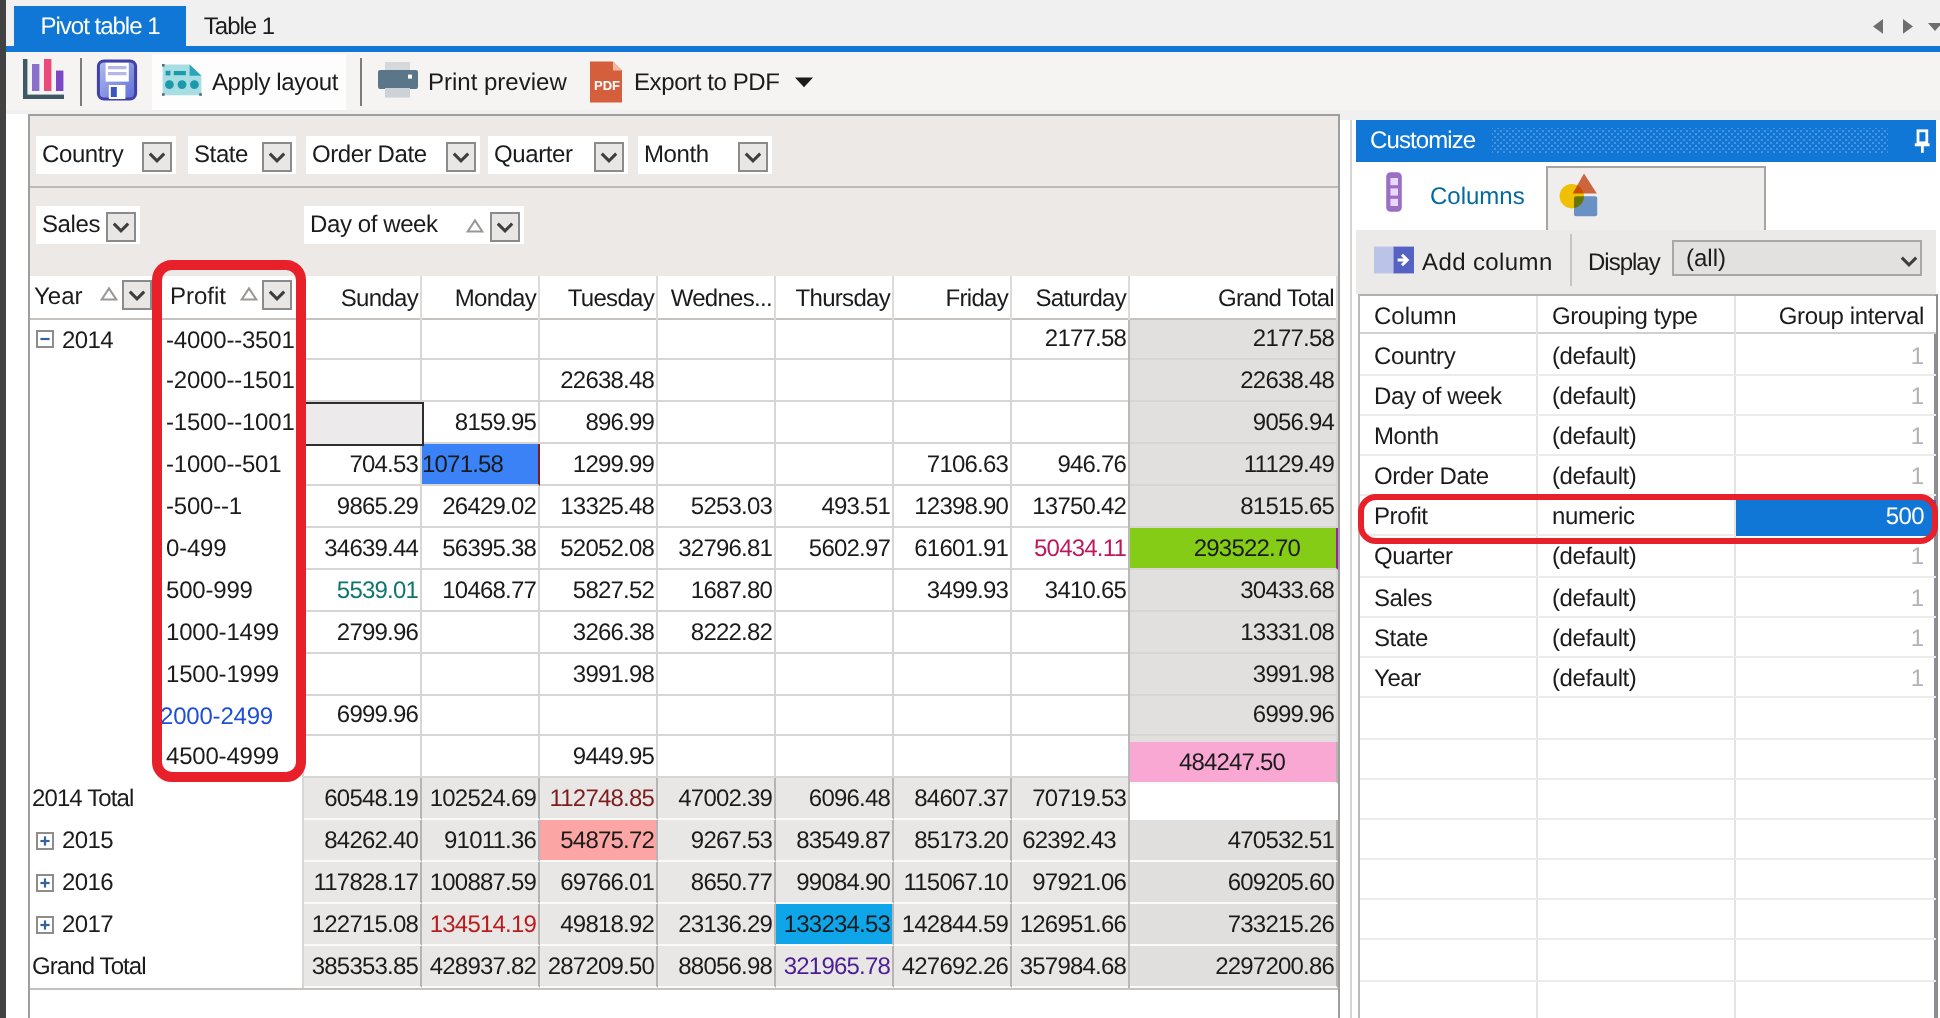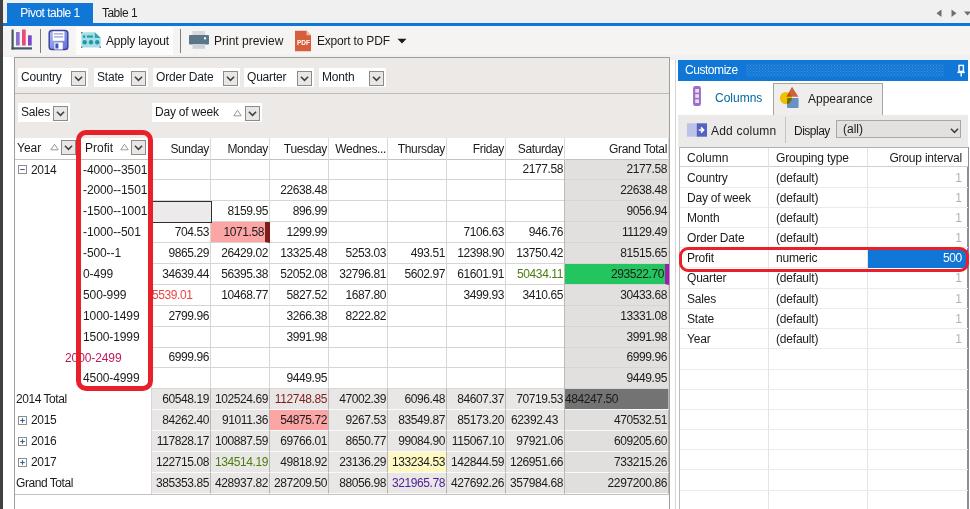--- a/index.html
+++ b/index.html
@@ -167,21 +167,21 @@
 <div class="a" style="left:152px;top:201px;width:59px;height:21px;background:#fff;border-right:1px solid #d8d6d4;border-bottom:1px solid #d8d6d4;color:#1b1b1b;line-height:20px;text-align:right;padding-right:1px;letter-spacing:-0.4px"></div>
 <div class="a" style="left:211px;top:201px;width:59px;height:21px;background:#fff;border-right:1px solid #d8d6d4;border-bottom:1px solid #d8d6d4;color:#1b1b1b;line-height:20px;text-align:right;padding-right:1px;letter-spacing:-0.4px">8159.95</div>
 <div class="a" style="left:270px;top:201px;width:59px;height:21px;background:#fff;border-right:1px solid #d8d6d4;border-bottom:1px solid #d8d6d4;color:#1b1b1b;line-height:20px;text-align:right;padding-right:1px;letter-spacing:-0.4px">896.99</div>
 <div class="a" style="left:329px;top:201px;width:59px;height:21px;background:#fff;border-right:1px solid #d8d6d4;border-bottom:1px solid #d8d6d4;color:#1b1b1b;line-height:20px;text-align:right;padding-right:1px;letter-spacing:-0.4px"></div>
 <div class="a" style="left:388px;top:201px;width:59px;height:21px;background:#fff;border-right:1px solid #d8d6d4;border-bottom:1px solid #d8d6d4;color:#1b1b1b;line-height:20px;text-align:right;padding-right:1px;letter-spacing:-0.4px"></div>
 <div class="a" style="left:447px;top:201px;width:59px;height:21px;background:#fff;border-right:1px solid #d8d6d4;border-bottom:1px solid #d8d6d4;color:#1b1b1b;line-height:20px;text-align:right;padding-right:1px;letter-spacing:-0.4px"></div>
 <div class="a" style="left:506px;top:201px;width:59px;height:21px;background:#fff;border-right:1px solid #d8d6d4;border-bottom:1px solid #d8d6d4;color:#1b1b1b;line-height:20px;text-align:right;padding-right:1px;letter-spacing:-0.4px"></div>
 <div class="a" style="left:565px;top:201px;width:104px;height:21px;background:#e2e0df;border-right:1px solid #d8d6d4;border-bottom:1px solid #d8d6d4;color:#1b1b1b;line-height:20px;text-align:right;padding-right:1px;letter-spacing:-0.4px">9056.94</div>
 <div class="a" style="left:83px;top:201px;width:68px;height:21px;color:#1b1b1b;line-height:21px;letter-spacing:-0.1px">-1500--1001</div>
 <div class="a" style="left:152px;top:222px;width:59px;height:21px;background:#fff;border-right:1px solid #d8d6d4;border-bottom:1px solid #d8d6d4;color:#1b1b1b;line-height:20px;text-align:right;padding-right:1px;letter-spacing:-0.4px">704.53</div>
-<div class="a" style="left:211px;top:222px;width:59px;height:21px;background:#fca5a5;border-right:5px solid #7f1d1d;border-bottom:1px solid #d8d6d4;color:#1b1b1b;line-height:20px;text-align:right;padding-right:1px;letter-spacing:-0.4px">1071.58</div>
+<div class="a" style="left:211px;top:222px;width:59px;height:21px;background:#3b82f6;border-right:1px solid #7f1d1d;border-bottom:1px solid #d8d6d4;color:#1b1b1b;line-height:20px;padding-right:1px;letter-spacing:-0.4px">1071.58</div>
 <div class="a" style="left:270px;top:222px;width:59px;height:21px;background:#fff;border-right:1px solid #d8d6d4;border-bottom:1px solid #d8d6d4;color:#1b1b1b;line-height:20px;text-align:right;padding-right:1px;letter-spacing:-0.4px">1299.99</div>
 <div class="a" style="left:329px;top:222px;width:59px;height:21px;background:#fff;border-right:1px solid #d8d6d4;border-bottom:1px solid #d8d6d4;color:#1b1b1b;line-height:20px;text-align:right;padding-right:1px;letter-spacing:-0.4px"></div>
 <div class="a" style="left:388px;top:222px;width:59px;height:21px;background:#fff;border-right:1px solid #d8d6d4;border-bottom:1px solid #d8d6d4;color:#1b1b1b;line-height:20px;text-align:right;padding-right:1px;letter-spacing:-0.4px"></div>
 <div class="a" style="left:447px;top:222px;width:59px;height:21px;background:#fff;border-right:1px solid #d8d6d4;border-bottom:1px solid #d8d6d4;color:#1b1b1b;line-height:20px;text-align:right;padding-right:1px;letter-spacing:-0.4px">7106.63</div>
 <div class="a" style="left:506px;top:222px;width:59px;height:21px;background:#fff;border-right:1px solid #d8d6d4;border-bottom:1px solid #d8d6d4;color:#1b1b1b;line-height:20px;text-align:right;padding-right:1px;letter-spacing:-0.4px">946.76</div>
 <div class="a" style="left:565px;top:222px;width:104px;height:21px;background:#e2e0df;border-right:1px solid #d8d6d4;border-bottom:1px solid #d8d6d4;color:#1b1b1b;line-height:20px;text-align:right;padding-right:1px;letter-spacing:-0.4px">11129.49</div>
 <div class="a" style="left:83px;top:222px;width:68px;height:21px;color:#1b1b1b;line-height:21px;letter-spacing:-0.1px">-1000--501</div>
 <div class="a" style="left:152px;top:243px;width:59px;height:21px;background:#fff;border-right:1px solid #d8d6d4;border-bottom:1px solid #d8d6d4;color:#1b1b1b;line-height:20px;text-align:right;padding-right:1px;letter-spacing:-0.4px">9865.29</div>
 <div class="a" style="left:211px;top:243px;width:59px;height:21px;background:#fff;border-right:1px solid #d8d6d4;border-bottom:1px solid #d8d6d4;color:#1b1b1b;line-height:20px;text-align:right;padding-right:1px;letter-spacing:-0.4px">26429.02</div>
 <div class="a" style="left:270px;top:243px;width:59px;height:21px;background:#fff;border-right:1px solid #d8d6d4;border-bottom:1px solid #d8d6d4;color:#1b1b1b;line-height:20px;text-align:right;padding-right:1px;letter-spacing:-0.4px">13325.48</div>
@@ -190,24 +190,24 @@
 <div class="a" style="left:447px;top:243px;width:59px;height:21px;background:#fff;border-right:1px solid #d8d6d4;border-bottom:1px solid #d8d6d4;color:#1b1b1b;line-height:20px;text-align:right;padding-right:1px;letter-spacing:-0.4px">12398.90</div>
 <div class="a" style="left:506px;top:243px;width:59px;height:21px;background:#fff;border-right:1px solid #d8d6d4;border-bottom:1px solid #d8d6d4;color:#1b1b1b;line-height:20px;text-align:right;padding-right:1px;letter-spacing:-0.4px">13750.42</div>
 <div class="a" style="left:565px;top:243px;width:104px;height:21px;background:#e2e0df;border-right:1px solid #d8d6d4;border-bottom:1px solid #d8d6d4;color:#1b1b1b;line-height:20px;text-align:right;padding-right:1px;letter-spacing:-0.4px">81515.65</div>
 <div class="a" style="left:83px;top:243px;width:68px;height:21px;color:#1b1b1b;line-height:21px;letter-spacing:-0.1px">-500--1</div>
 <div class="a" style="left:152px;top:264px;width:59px;height:21px;background:#fff;border-right:1px solid #d8d6d4;border-bottom:1px solid #d8d6d4;color:#1b1b1b;line-height:20px;text-align:right;padding-right:1px;letter-spacing:-0.4px">34639.44</div>
 <div class="a" style="left:211px;top:264px;width:59px;height:21px;background:#fff;border-right:1px solid #d8d6d4;border-bottom:1px solid #d8d6d4;color:#1b1b1b;line-height:20px;text-align:right;padding-right:1px;letter-spacing:-0.4px">56395.38</div>
 <div class="a" style="left:270px;top:264px;width:59px;height:21px;background:#fff;border-right:1px solid #d8d6d4;border-bottom:1px solid #d8d6d4;color:#1b1b1b;line-height:20px;text-align:right;padding-right:1px;letter-spacing:-0.4px">52052.08</div>
 <div class="a" style="left:329px;top:264px;width:59px;height:21px;background:#fff;border-right:1px solid #d8d6d4;border-bottom:1px solid #d8d6d4;color:#1b1b1b;line-height:20px;text-align:right;padding-right:1px;letter-spacing:-0.4px">32796.81</div>
 <div class="a" style="left:388px;top:264px;width:59px;height:21px;background:#fff;border-right:1px solid #d8d6d4;border-bottom:1px solid #d8d6d4;color:#1b1b1b;line-height:20px;text-align:right;padding-right:1px;letter-spacing:-0.4px">5602.97</div>
 <div class="a" style="left:447px;top:264px;width:59px;height:21px;background:#fff;border-right:1px solid #d8d6d4;border-bottom:1px solid #d8d6d4;color:#1b1b1b;line-height:20px;text-align:right;padding-right:1px;letter-spacing:-0.4px">61601.91</div>
-<div class="a" style="left:506px;top:264px;width:59px;height:21px;background:#fff;border-right:1px solid #d8d6d4;border-bottom:1px solid #d8d6d4;color:#4d7c0f;line-height:20px;text-align:right;padding-right:1px;letter-spacing:-0.4px">50434.11</div>
-<div class="a" style="left:565px;top:264px;width:104px;height:21px;background:#22c55e;border-right:4px solid #a21caf;border-bottom:1px solid #d8d6d4;color:#1b1b1b;line-height:20px;text-align:right;padding-right:1px;letter-spacing:-0.4px">293522.70</div>
+<div class="a" style="left:506px;top:264px;width:59px;height:21px;background:#fff;border-right:1px solid #d8d6d4;border-bottom:1px solid #d8d6d4;color:#be185d;line-height:20px;text-align:right;padding-right:1px;letter-spacing:-0.4px">50434.11</div>
+<div class="a" style="left:565px;top:264px;width:104px;height:21px;background:#84cc16;border-right:1px solid #a21caf;border-bottom:1px solid #d8d6d4;color:#1b1b1b;line-height:20px;text-align:right;padding-right:18px;letter-spacing:-0.4px">293522.70</div>
 <div class="a" style="left:83px;top:264px;width:68px;height:21px;color:#1b1b1b;line-height:21px;letter-spacing:-0.1px">0-499</div>
-<div class="a" style="left:152px;top:285px;width:59px;height:21px;background:#fff;border-right:1px solid #d8d6d4;border-bottom:1px solid #d8d6d4;color:#ef4444;line-height:20px;text-align:left;padding-right:1px;letter-spacing:-0.4px">5539.01</div>
+<div class="a" style="left:152px;top:285px;width:59px;height:21px;background:#fff;border-right:1px solid #d8d6d4;border-bottom:1px solid #d8d6d4;color:#0f766e;line-height:20px;text-align:right;padding-right:1px;letter-spacing:-0.4px">5539.01</div>
 <div class="a" style="left:211px;top:285px;width:59px;height:21px;background:#fff;border-right:1px solid #d8d6d4;border-bottom:1px solid #d8d6d4;color:#1b1b1b;line-height:20px;text-align:right;padding-right:1px;letter-spacing:-0.4px">10468.77</div>
 <div class="a" style="left:270px;top:285px;width:59px;height:21px;background:#fff;border-right:1px solid #d8d6d4;border-bottom:1px solid #d8d6d4;color:#1b1b1b;line-height:20px;text-align:right;padding-right:1px;letter-spacing:-0.4px">5827.52</div>
 <div class="a" style="left:329px;top:285px;width:59px;height:21px;background:#fff;border-right:1px solid #d8d6d4;border-bottom:1px solid #d8d6d4;color:#1b1b1b;line-height:20px;text-align:right;padding-right:1px;letter-spacing:-0.4px">1687.80</div>
 <div class="a" style="left:388px;top:285px;width:59px;height:21px;background:#fff;border-right:1px solid #d8d6d4;border-bottom:1px solid #d8d6d4;color:#1b1b1b;line-height:20px;text-align:right;padding-right:1px;letter-spacing:-0.4px"></div>
 <div class="a" style="left:447px;top:285px;width:59px;height:21px;background:#fff;border-right:1px solid #d8d6d4;border-bottom:1px solid #d8d6d4;color:#1b1b1b;line-height:20px;text-align:right;padding-right:1px;letter-spacing:-0.4px">3499.93</div>
 <div class="a" style="left:506px;top:285px;width:59px;height:21px;background:#fff;border-right:1px solid #d8d6d4;border-bottom:1px solid #d8d6d4;color:#1b1b1b;line-height:20px;text-align:right;padding-right:1px;letter-spacing:-0.4px">3410.65</div>
 <div class="a" style="left:565px;top:285px;width:104px;height:21px;background:#e2e0df;border-right:1px solid #d8d6d4;border-bottom:1px solid #d8d6d4;color:#1b1b1b;line-height:20px;text-align:right;padding-right:1px;letter-spacing:-0.4px">30433.68</div>
 <div class="a" style="left:83px;top:285px;width:68px;height:21px;color:#1b1b1b;line-height:21px;letter-spacing:-0.1px">500-999</div>
 <div class="a" style="left:152px;top:306px;width:59px;height:21px;background:#fff;border-right:1px solid #d8d6d4;border-bottom:1px solid #d8d6d4;color:#1b1b1b;line-height:20px;text-align:right;padding-right:1px;letter-spacing:-0.4px">2799.96</div>
 <div class="a" style="left:211px;top:306px;width:59px;height:21px;background:#fff;border-right:1px solid #d8d6d4;border-bottom:1px solid #d8d6d4;color:#1b1b1b;line-height:20px;text-align:right;padding-right:1px;letter-spacing:-0.4px"></div>
@@ -228,21 +228,21 @@
 <div class="a" style="left:565px;top:327px;width:104px;height:21px;background:#e2e0df;border-right:1px solid #d8d6d4;border-bottom:1px solid #d8d6d4;color:#1b1b1b;line-height:20px;text-align:right;padding-right:1px;letter-spacing:-0.4px">3991.98</div>
 <div class="a" style="left:83px;top:327px;width:68px;height:21px;color:#1b1b1b;line-height:21px;letter-spacing:-0.1px">1500-1999</div>
 <div class="a" style="left:152px;top:348px;width:59px;height:20px;background:#fff;border-right:1px solid #d8d6d4;border-bottom:1px solid #d8d6d4;color:#1b1b1b;line-height:19px;text-align:right;padding-right:1px;letter-spacing:-0.4px">6999.96</div>
 <div class="a" style="left:211px;top:348px;width:59px;height:20px;background:#fff;border-right:1px solid #d8d6d4;border-bottom:1px solid #d8d6d4;color:#1b1b1b;line-height:19px;text-align:right;padding-right:1px;letter-spacing:-0.4px"></div>
 <div class="a" style="left:270px;top:348px;width:59px;height:20px;background:#fff;border-right:1px solid #d8d6d4;border-bottom:1px solid #d8d6d4;color:#1b1b1b;line-height:19px;text-align:right;padding-right:1px;letter-spacing:-0.4px"></div>
 <div class="a" style="left:329px;top:348px;width:59px;height:20px;background:#fff;border-right:1px solid #d8d6d4;border-bottom:1px solid #d8d6d4;color:#1b1b1b;line-height:19px;text-align:right;padding-right:1px;letter-spacing:-0.4px"></div>
 <div class="a" style="left:388px;top:348px;width:59px;height:20px;background:#fff;border-right:1px solid #d8d6d4;border-bottom:1px solid #d8d6d4;color:#1b1b1b;line-height:19px;text-align:right;padding-right:1px;letter-spacing:-0.4px"></div>
 <div class="a" style="left:447px;top:348px;width:59px;height:20px;background:#fff;border-right:1px solid #d8d6d4;border-bottom:1px solid #d8d6d4;color:#1b1b1b;line-height:19px;text-align:right;padding-right:1px;letter-spacing:-0.4px"></div>
 <div class="a" style="left:506px;top:348px;width:59px;height:20px;background:#fff;border-right:1px solid #d8d6d4;border-bottom:1px solid #d8d6d4;color:#1b1b1b;line-height:19px;text-align:right;padding-right:1px;letter-spacing:-0.4px"></div>
 <div class="a" style="left:565px;top:348px;width:104px;height:20px;background:#e2e0df;border-right:1px solid #d8d6d4;border-bottom:1px solid #d8d6d4;color:#1b1b1b;line-height:19px;text-align:right;padding-right:1px;letter-spacing:-0.4px">6999.96</div>
-<div class="a" style="left:65px;top:348px;width:68px;height:20px;color:#be185d;line-height:20px;letter-spacing:-0.1px">2000-2499</div>
+<div class="a" style="left:80px;top:348px;width:68px;height:20px;color:#1d4ed8;line-height:20px;letter-spacing:-0.1px">2000-2499</div>
 <div class="a" style="left:152px;top:368px;width:59px;height:21px;background:#fff;border-right:1px solid #d8d6d4;border-bottom:1px solid #d8d6d4;color:#1b1b1b;line-height:20px;text-align:right;padding-right:1px;letter-spacing:-0.4px"></div>
 <div class="a" style="left:211px;top:368px;width:59px;height:21px;background:#fff;border-right:1px solid #d8d6d4;border-bottom:1px solid #d8d6d4;color:#1b1b1b;line-height:20px;text-align:right;padding-right:1px;letter-spacing:-0.4px"></div>
 <div class="a" style="left:270px;top:368px;width:59px;height:21px;background:#fff;border-right:1px solid #d8d6d4;border-bottom:1px solid #d8d6d4;color:#1b1b1b;line-height:20px;text-align:right;padding-right:1px;letter-spacing:-0.4px">9449.95</div>
 <div class="a" style="left:329px;top:368px;width:59px;height:21px;background:#fff;border-right:1px solid #d8d6d4;border-bottom:1px solid #d8d6d4;color:#1b1b1b;line-height:20px;text-align:right;padding-right:1px;letter-spacing:-0.4px"></div>
 <div class="a" style="left:388px;top:368px;width:59px;height:21px;background:#fff;border-right:1px solid #d8d6d4;border-bottom:1px solid #d8d6d4;color:#1b1b1b;line-height:20px;text-align:right;padding-right:1px;letter-spacing:-0.4px"></div>
 <div class="a" style="left:447px;top:368px;width:59px;height:21px;background:#fff;border-right:1px solid #d8d6d4;border-bottom:1px solid #d8d6d4;color:#1b1b1b;line-height:20px;text-align:right;padding-right:1px;letter-spacing:-0.4px"></div>
 <div class="a" style="left:506px;top:368px;width:59px;height:21px;background:#fff;border-right:1px solid #d8d6d4;border-bottom:1px solid #d8d6d4;color:#1b1b1b;line-height:20px;text-align:right;padding-right:1px;letter-spacing:-0.4px"></div>
 <div class="a" style="left:565px;top:368px;width:104px;height:21px;background:#e2e0df;border-right:1px solid #d8d6d4;border-bottom:1px solid #d8d6d4;color:#1b1b1b;line-height:20px;text-align:right;padding-right:1px;letter-spacing:-0.4px">9449.95</div>
 <div class="a" style="left:83px;top:368px;width:68px;height:21px;color:#1b1b1b;line-height:21px;letter-spacing:-0.1px">4500-4999</div>
 <div class="a" style="left:18px;top:165px;width:9px;height:9px;background:#fff;border:1px solid #8f8d8b"></div>
@@ -251,21 +251,21 @@
     </svg>
 <div class="a" style="left:31px;top:160px;width:44px;height:21px;color:#1b1b1b;line-height:21px;letter-spacing:-0.3px">2014</div>
 <div class="a" style="left:152px;top:201px;width:60px;height:22px;background:#eceaea;border:1px solid #2e2e2e"></div>
 <div class="a" style="left:152px;top:389px;width:59px;height:21px;background:#e9e7e6;border-right:1px solid #b7b5b3;border-bottom:1px solid #fafafa;color:#1b1b1b;line-height:20px;text-align:right;padding-right:1px;letter-spacing:-0.4px">60548.19</div>
 <div class="a" style="left:211px;top:389px;width:59px;height:21px;background:#e9e7e6;border-right:1px solid #b7b5b3;border-bottom:1px solid #fafafa;color:#1b1b1b;line-height:20px;text-align:right;padding-right:1px;letter-spacing:-0.4px">102524.69</div>
 <div class="a" style="left:270px;top:389px;width:59px;height:21px;background:#e9e7e6;border-right:1px solid #b7b5b3;border-bottom:1px solid #fafafa;color:#7f1d1d;line-height:20px;text-align:right;padding-right:1px;letter-spacing:-0.4px">112748.85</div>
 <div class="a" style="left:329px;top:389px;width:59px;height:21px;background:#e9e7e6;border-right:1px solid #b7b5b3;border-bottom:1px solid #fafafa;color:#1b1b1b;line-height:20px;text-align:right;padding-right:1px;letter-spacing:-0.4px">47002.39</div>
 <div class="a" style="left:388px;top:389px;width:59px;height:21px;background:#e9e7e6;border-right:1px solid #b7b5b3;border-bottom:1px solid #fafafa;color:#1b1b1b;line-height:20px;text-align:right;padding-right:1px;letter-spacing:-0.4px">6096.48</div>
 <div class="a" style="left:447px;top:389px;width:59px;height:21px;background:#e9e7e6;border-right:1px solid #b7b5b3;border-bottom:1px solid #fafafa;color:#1b1b1b;line-height:20px;text-align:right;padding-right:1px;letter-spacing:-0.4px">84607.37</div>
 <div class="a" style="left:506px;top:389px;width:59px;height:21px;background:#e9e7e6;border-right:1px solid #b7b5b3;border-bottom:1px solid #fafafa;color:#1b1b1b;line-height:20px;text-align:right;padding-right:1px;letter-spacing:-0.4px">70719.53</div>
-<div class="a" style="left:565px;top:389px;width:104px;height:21px;background:#737373;border-right:1px solid #b7b5b3;border-bottom:1px solid #fafafa;color:#1b1b1b;line-height:20px;text-align:left;padding-right:1px;letter-spacing:-0.4px">484247.50</div>
+<div class="a" style="left:565px;top:371px;width:104px;height:21px;background:#f9a8d4;border-right:1px solid #b7b5b3;border-bottom:1px solid #fafafa;color:#1b1b1b;line-height:20px;text-align:center;padding-right:1px;letter-spacing:-0.4px">484247.50</div>
 <div class="a" style="left:16px;top:389px;width:120px;height:21px;color:#1b1b1b;line-height:21px;letter-spacing:-0.45px">2014 Total</div>
 <div class="a" style="left:152px;top:410px;width:59px;height:21px;background:#e9e7e6;border-right:1px solid #b7b5b3;border-bottom:1px solid #fafafa;color:#1b1b1b;line-height:20px;text-align:right;padding-right:1px;letter-spacing:-0.4px">84262.40</div>
 <div class="a" style="left:211px;top:410px;width:59px;height:21px;background:#e9e7e6;border-right:1px solid #b7b5b3;border-bottom:1px solid #fafafa;color:#1b1b1b;line-height:20px;text-align:right;padding-right:1px;letter-spacing:-0.4px">91011.36</div>
 <div class="a" style="left:270px;top:410px;width:59px;height:21px;background:#fca5a5;border-right:1px solid #b7b5b3;border-bottom:1px solid #fafafa;color:#1b1b1b;line-height:20px;text-align:right;padding-right:1px;letter-spacing:-0.4px">54875.72</div>
 <div class="a" style="left:329px;top:410px;width:59px;height:21px;background:#e9e7e6;border-right:1px solid #b7b5b3;border-bottom:1px solid #fafafa;color:#1b1b1b;line-height:20px;text-align:right;padding-right:1px;letter-spacing:-0.4px">9267.53</div>
 <div class="a" style="left:388px;top:410px;width:59px;height:21px;background:#e9e7e6;border-right:1px solid #b7b5b3;border-bottom:1px solid #fafafa;color:#1b1b1b;line-height:20px;text-align:right;padding-right:1px;letter-spacing:-0.4px">83549.87</div>
 <div class="a" style="left:447px;top:410px;width:59px;height:21px;background:#e9e7e6;border-right:1px solid #b7b5b3;border-bottom:1px solid #fafafa;color:#1b1b1b;line-height:20px;text-align:right;padding-right:1px;letter-spacing:-0.4px">85173.20</div>
 <div class="a" style="left:506px;top:410px;width:59px;height:21px;background:#e9e7e6;border-right:1px solid #b7b5b3;border-bottom:1px solid #fafafa;color:#1b1b1b;line-height:20px;text-align:center;padding-right:1px;letter-spacing:-0.4px">62392.43</div>
 <div class="a" style="left:565px;top:410px;width:104px;height:21px;background:#e1dfde;border-right:1px solid #b7b5b3;border-bottom:1px solid #fafafa;color:#1b1b1b;line-height:20px;text-align:right;padding-right:1px;letter-spacing:-0.4px">470532.51</div>
 <div class="a" style="left:18px;top:416px;width:9px;height:9px;background:#fff;border:1px solid #8f8d8b"></div>
@@ -282,24 +282,24 @@
 <div class="a" style="left:447px;top:431px;width:59px;height:21px;background:#e9e7e6;border-right:1px solid #b7b5b3;border-bottom:1px solid #fafafa;color:#1b1b1b;line-height:20px;text-align:right;padding-right:1px;letter-spacing:-0.4px">115067.10</div>
 <div class="a" style="left:506px;top:431px;width:59px;height:21px;background:#e9e7e6;border-right:1px solid #b7b5b3;border-bottom:1px solid #fafafa;color:#1b1b1b;line-height:20px;text-align:right;padding-right:1px;letter-spacing:-0.4px">97921.06</div>
 <div class="a" style="left:565px;top:431px;width:104px;height:21px;background:#e1dfde;border-right:1px solid #b7b5b3;border-bottom:1px solid #fafafa;color:#1b1b1b;line-height:20px;text-align:right;padding-right:1px;letter-spacing:-0.4px">609205.60</div>
 <div class="a" style="left:18px;top:437px;width:9px;height:9px;background:#fff;border:1px solid #8f8d8b"></div>
 <svg class="a" style="left:18px;top:437px" width="9" height="9" viewBox="0 0 9 9">
       <path d="M2.2 4.5 h4.6" stroke="#35629f" stroke-width="1.1"></path>
       <path d="M4.5 2.2 v4.6" stroke="#35629f" stroke-width="1.1"></path>
     </svg>
 <div class="a" style="left:31px;top:431px;width:60px;height:21px;color:#1b1b1b;line-height:21px;letter-spacing:-0.3px">2016</div>
 <div class="a" style="left:152px;top:452px;width:59px;height:21px;background:#e9e7e6;border-right:1px solid #b7b5b3;border-bottom:1px solid #fafafa;color:#1b1b1b;line-height:20px;text-align:right;padding-right:1px;letter-spacing:-0.4px">122715.08</div>
-<div class="a" style="left:211px;top:452px;width:59px;height:21px;background:#e9e7e6;border-right:1px solid #b7b5b3;border-bottom:1px solid #fafafa;color:#4d7c0f;line-height:20px;text-align:right;padding-right:1px;letter-spacing:-0.4px">134514.19</div>
+<div class="a" style="left:211px;top:452px;width:59px;height:21px;background:#e9e7e6;border-right:1px solid #b7b5b3;border-bottom:1px solid #fafafa;color:#b91c1c;line-height:20px;text-align:right;padding-right:1px;letter-spacing:-0.4px">134514.19</div>
 <div class="a" style="left:270px;top:452px;width:59px;height:21px;background:#e9e7e6;border-right:1px solid #b7b5b3;border-bottom:1px solid #fafafa;color:#1b1b1b;line-height:20px;text-align:right;padding-right:1px;letter-spacing:-0.4px">49818.92</div>
 <div class="a" style="left:329px;top:452px;width:59px;height:21px;background:#e9e7e6;border-right:1px solid #b7b5b3;border-bottom:1px solid #fafafa;color:#1b1b1b;line-height:20px;text-align:right;padding-right:1px;letter-spacing:-0.4px">23136.29</div>
-<div class="a" style="left:388px;top:452px;width:59px;height:21px;background:#fef9c3;border-right:1px solid #b7b5b3;border-bottom:1px solid #fafafa;color:#1b1b1b;line-height:20px;text-align:right;padding-right:1px;letter-spacing:-0.4px">133234.53</div>
+<div class="a" style="left:388px;top:452px;width:59px;height:21px;background:#0ea5e9;border-right:1px solid #b7b5b3;border-bottom:1px solid #fafafa;color:#1b1b1b;line-height:20px;text-align:right;padding-right:1px;letter-spacing:-0.4px">133234.53</div>
 <div class="a" style="left:447px;top:452px;width:59px;height:21px;background:#e9e7e6;border-right:1px solid #b7b5b3;border-bottom:1px solid #fafafa;color:#1b1b1b;line-height:20px;text-align:right;padding-right:1px;letter-spacing:-0.4px">142844.59</div>
 <div class="a" style="left:506px;top:452px;width:59px;height:21px;background:#e9e7e6;border-right:1px solid #b7b5b3;border-bottom:1px solid #fafafa;color:#1b1b1b;line-height:20px;text-align:right;padding-right:1px;letter-spacing:-0.4px">126951.66</div>
 <div class="a" style="left:565px;top:452px;width:104px;height:21px;background:#e1dfde;border-right:1px solid #b7b5b3;border-bottom:1px solid #fafafa;color:#1b1b1b;line-height:20px;text-align:right;padding-right:1px;letter-spacing:-0.4px">733215.26</div>
 <div class="a" style="left:18px;top:458px;width:9px;height:9px;background:#fff;border:1px solid #8f8d8b"></div>
 <svg class="a" style="left:18px;top:458px" width="9" height="9" viewBox="0 0 9 9">
       <path d="M2.2 4.5 h4.6" stroke="#35629f" stroke-width="1.1"></path>
       <path d="M4.5 2.2 v4.6" stroke="#35629f" stroke-width="1.1"></path>
     </svg>
 <div class="a" style="left:31px;top:452px;width:60px;height:21px;color:#1b1b1b;line-height:21px;letter-spacing:-0.3px">2017</div>
 <div class="a" style="left:152px;top:473px;width:59px;height:21px;background:#e9e7e6;border-right:1px solid #b7b5b3;border-bottom:1px solid #fafafa;color:#1b1b1b;line-height:20px;text-align:right;padding-right:1px;letter-spacing:-0.4px">385353.85</div>
@@ -332,21 +332,20 @@
       <rect x="2.2" y="8.2" width="3.8" height="3.6" fill="#ead9f8"></rect>
       <rect x="2.2" y="13.4" width="3.8" height="3.6" fill="#ead9f8"></rect>
     </svg>
 <div class="a" style="left:715px;top:81px;width:60px;height:34px;color:#0369a1;line-height:34px">Columns</div>
 <div class="a" style="left:773px;top:83px;width:110px;height:32px;background:#f0eeed;border:1px solid #a7a5a3;border-bottom:none"></div>
 <svg class="a" style="left:779px;top:86px" width="21" height="23" viewBox="0 0 21 23">
       <circle cx="6.9" cy="12.1" r="6.1" fill="#efc004"></circle>
       <path d="M13 0.7 L19.4 10.8 H7.3 Z" fill="#d96c42" style="mix-blend-mode:multiply"></path>
       <rect x="8" y="12.1" width="11.6" height="10" rx="1" fill="#6f9bd2" style="mix-blend-mode:multiply"></rect>
     </svg>
-<div class="a" style="left:808px;top:83px;width:66px;height:32px;color:#1b1b1b;line-height:32px">Appearance</div>
 <div class="a" style="left:678px;top:115px;width:290px;height:32px;background:#eceae9"></div>
 <svg class="a" style="left:687px;top:123px" width="20" height="14" viewBox="0 0 20 14">
       <rect x="0" y="0.3" width="10.2" height="13.4" fill="#bcc3e8"></rect>
       <rect x="9.8" y="0.3" width="10.2" height="13.4" fill="#5661c4"></rect>
       <path d="M11.8 7 h4.5 M14 4.4 l2.6 2.6 l-2.6 2.6" fill="none" stroke="#fff" stroke-width="1.5"></path>
     </svg>
 <div class="a" style="left:711px;top:115px;width:70px;height:32px;color:#1b1b1b;line-height:32px;letter-spacing:0.2px">Add column</div>
 <div class="a" style="left:785px;top:117px;width:1px;height:26px;background:#c6c4c2"></div>
 <div class="a" style="left:794px;top:115px;width:50px;height:32px;color:#1b1b1b;line-height:32px;letter-spacing:-0.5px">Display</div>
 <div class="a" style="left:836px;top:120px;width:125px;height:18px;background:#e3e1e0;border:1px solid #a9a7a5"></div>

